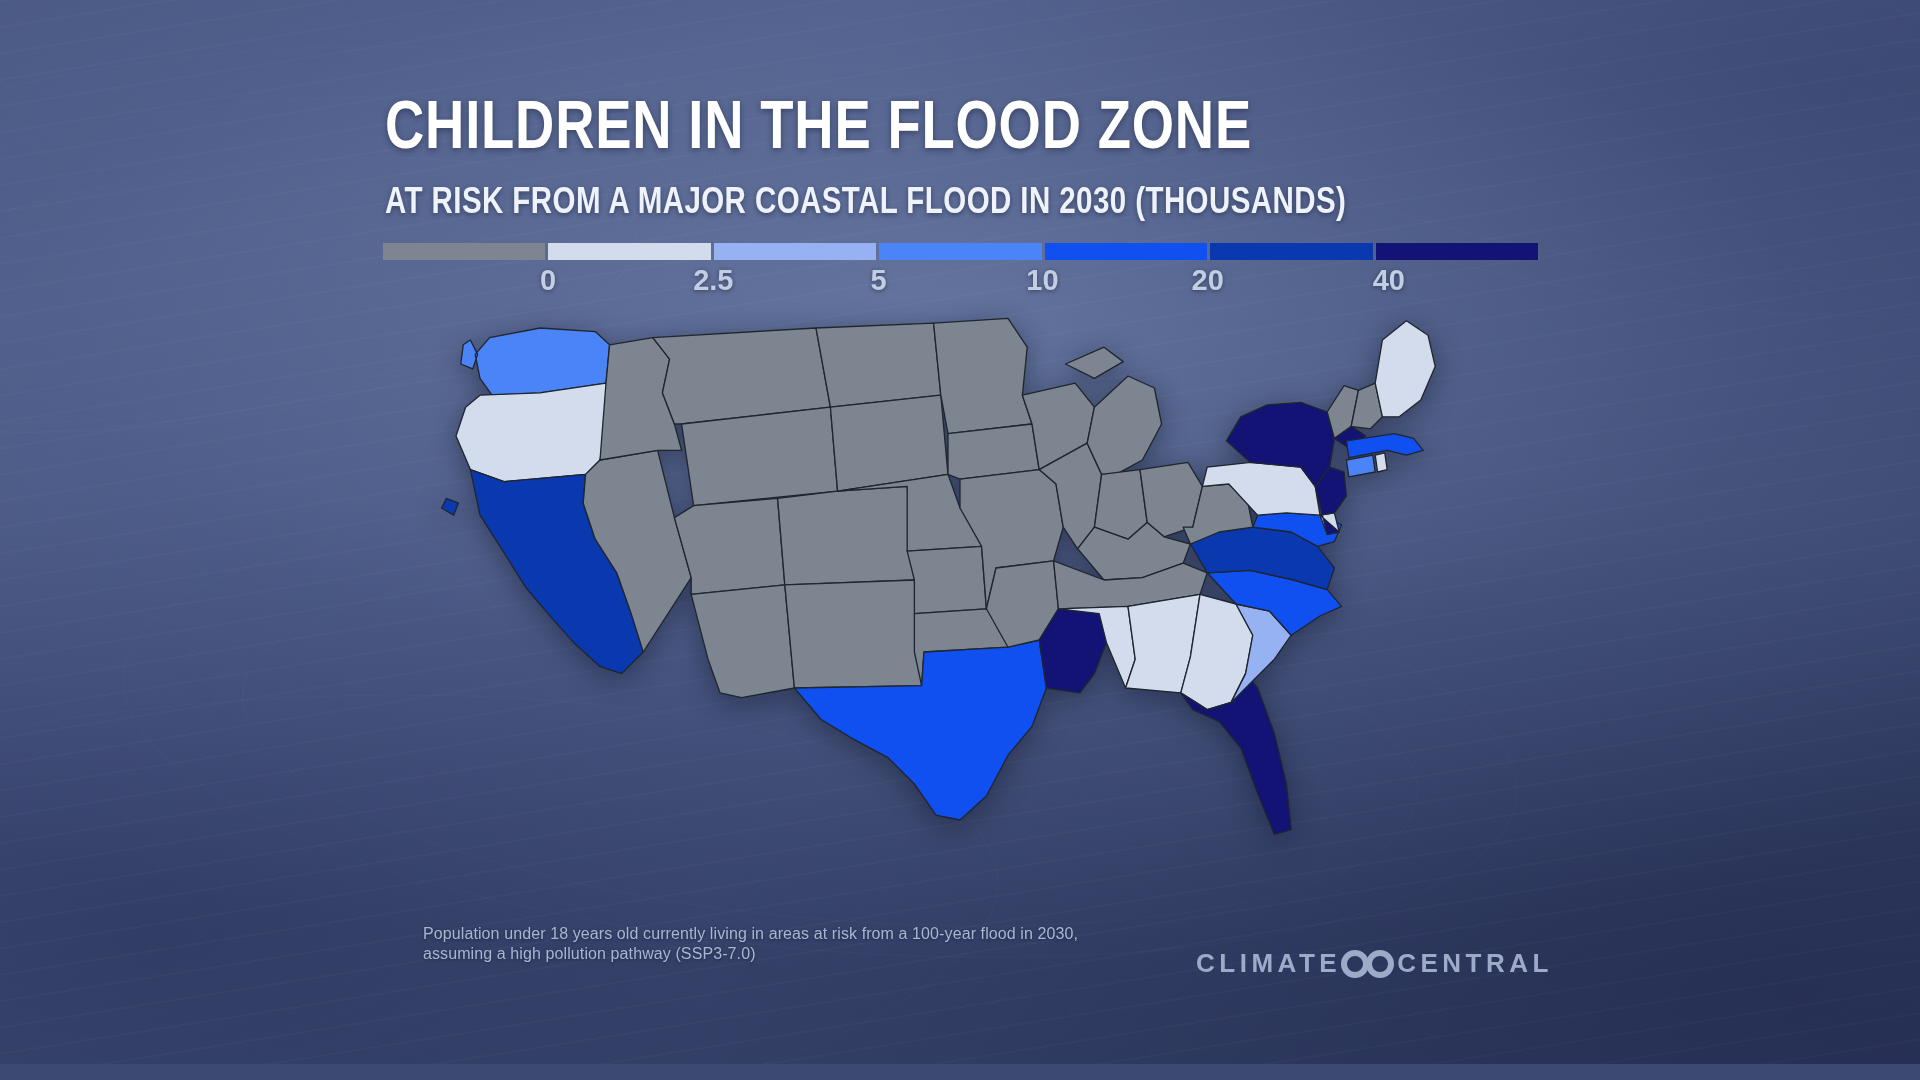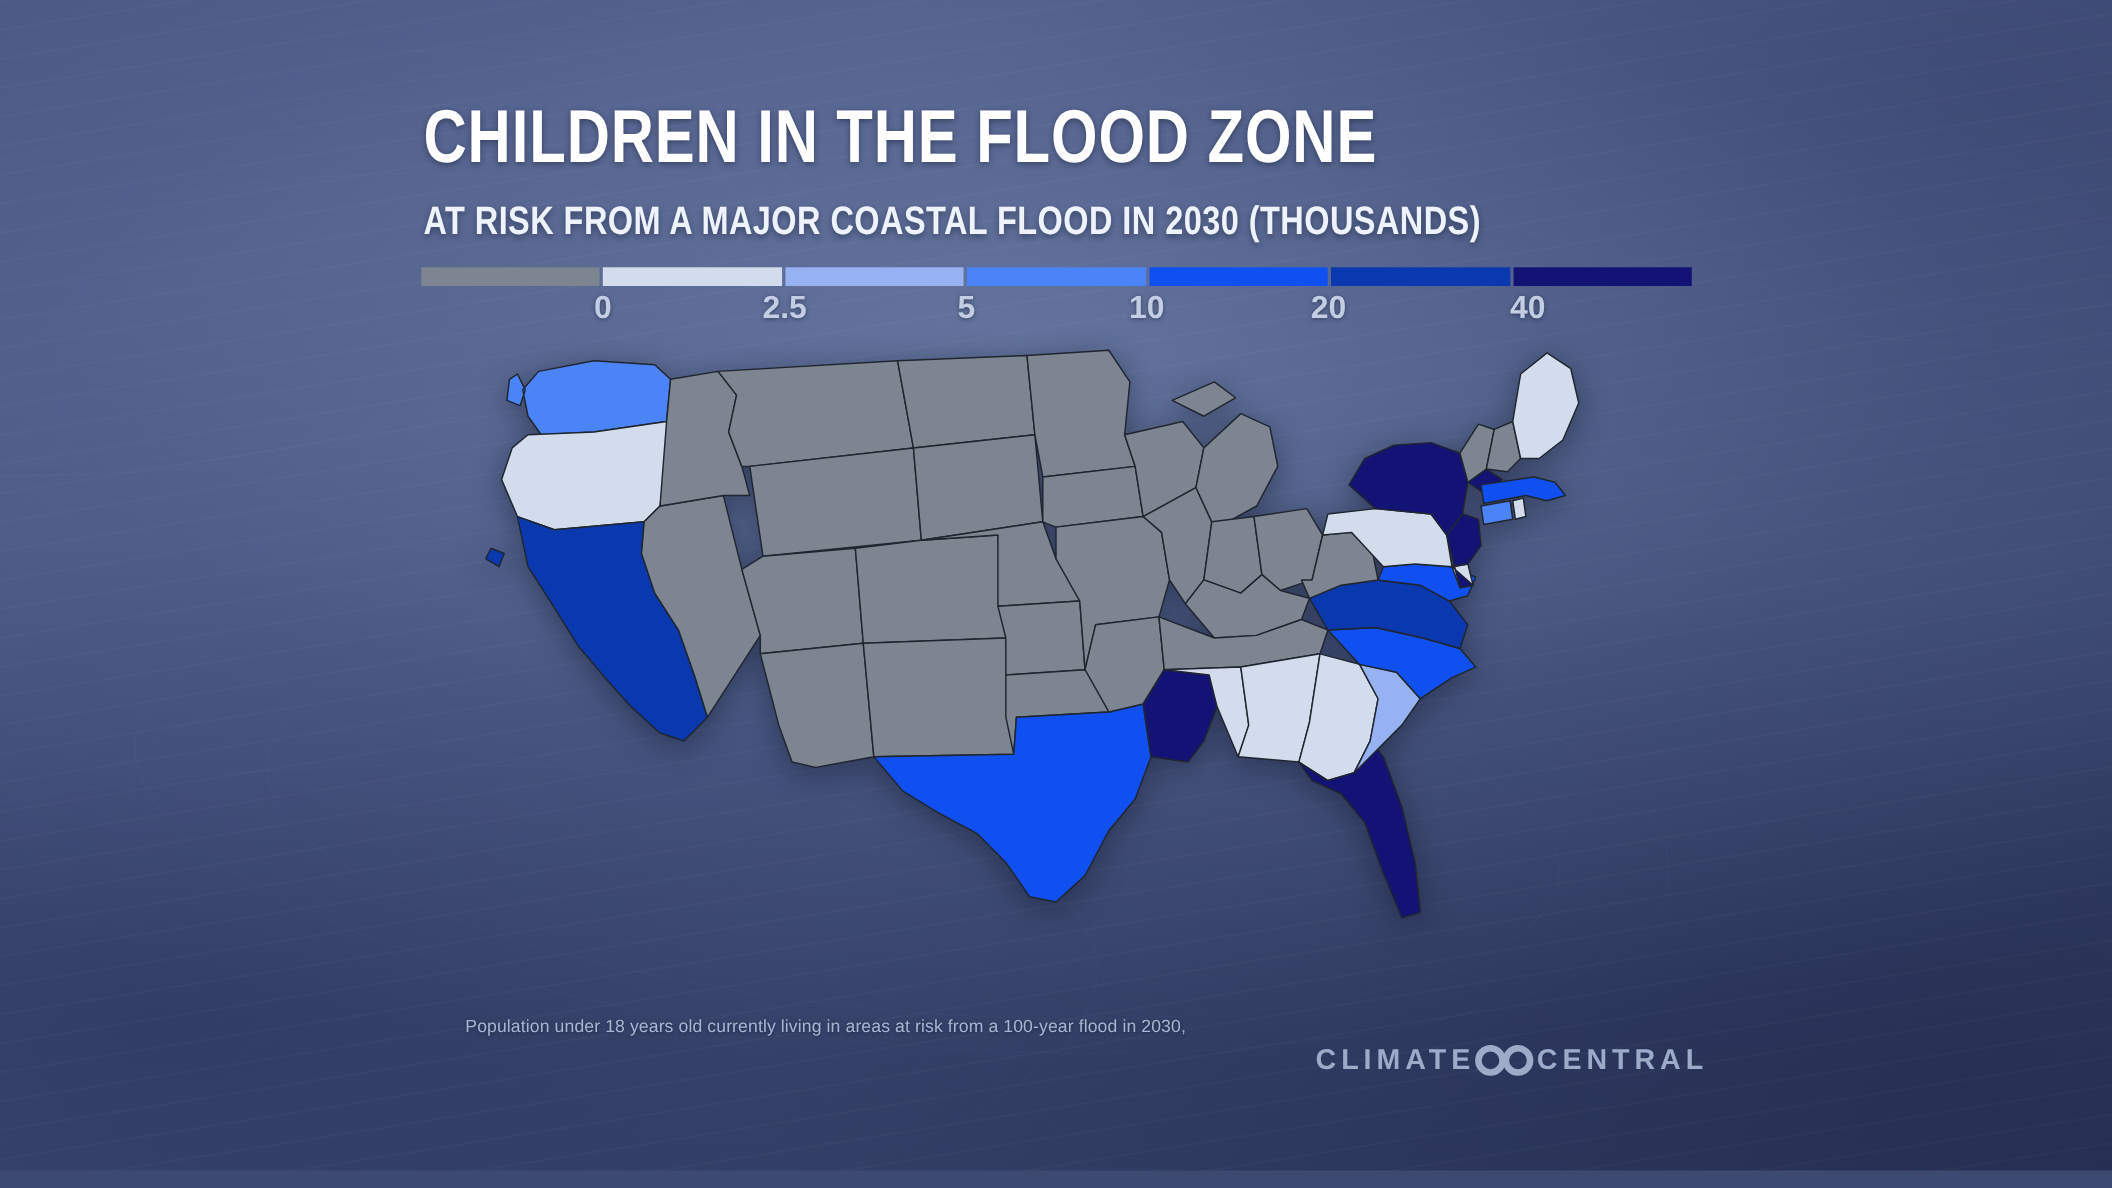--- a/index.html
+++ b/index.html
@@ -283,20 +283,21 @@
           </path>
           <path d="M846,76 L852,40 L872,24 L890,36 L896,62 L884,90 L866,104 L852,104 Z" fill="#d3dced">
             <title>Maine</title>
           </path>
         </g>
     </svg>
   </div>
 
   <div id="footnote">
     <div>Population under 18 years old currently living in areas at risk from a 100-year flood in 2030,</div>
+    <div>assuming a high pollution pathway (SSP3-7.0)</div>
   </div>
 
   <div id="logo">
     <span class="word">CLIMATE</span>
     <span class="logo-mark">
       <span class="ring l"></span>
         <span class="ring r"></span>
     </span>
     <span class="word">CENTRAL</span>
   </div>

